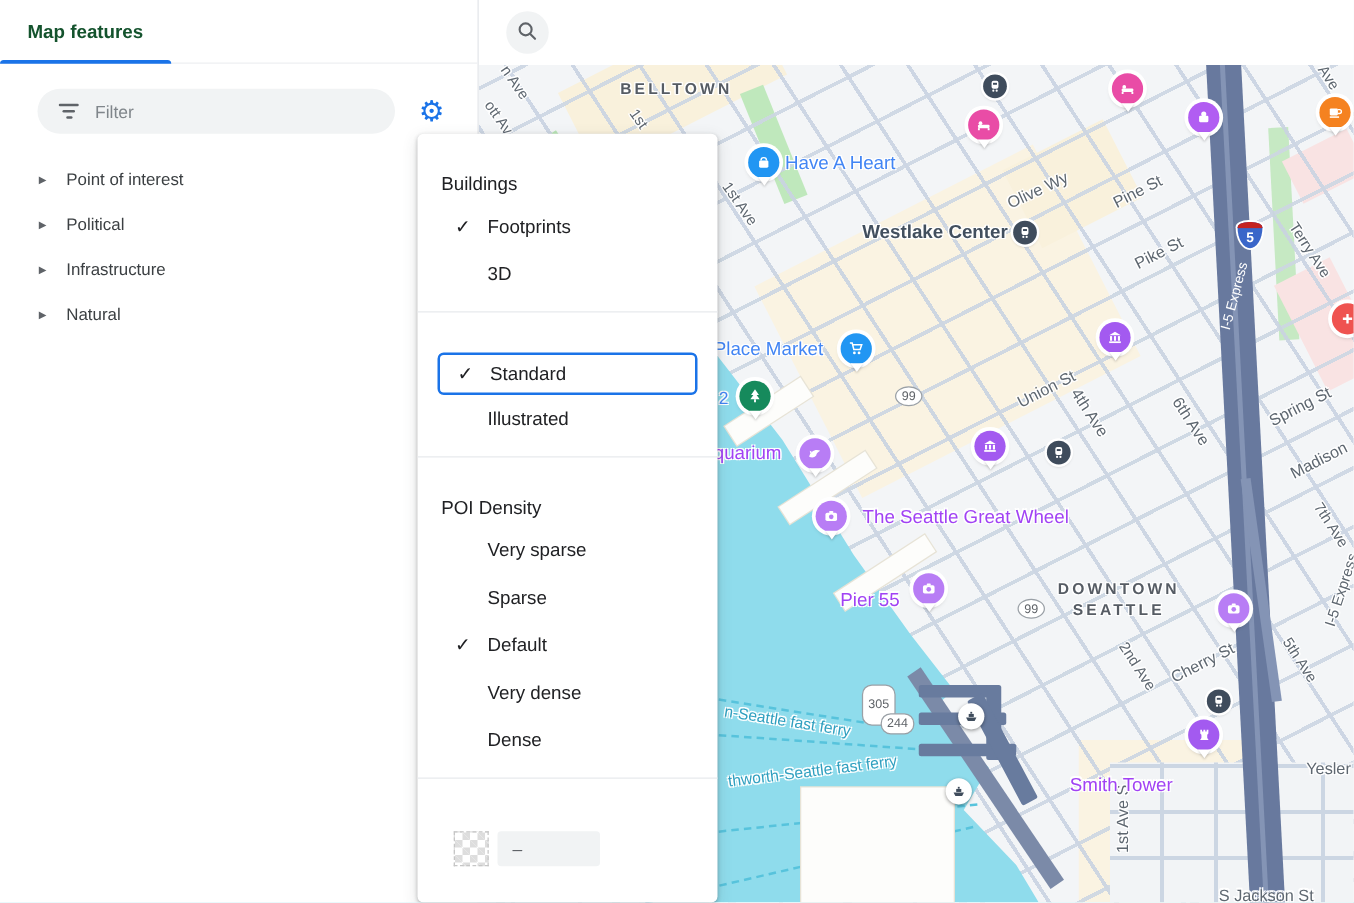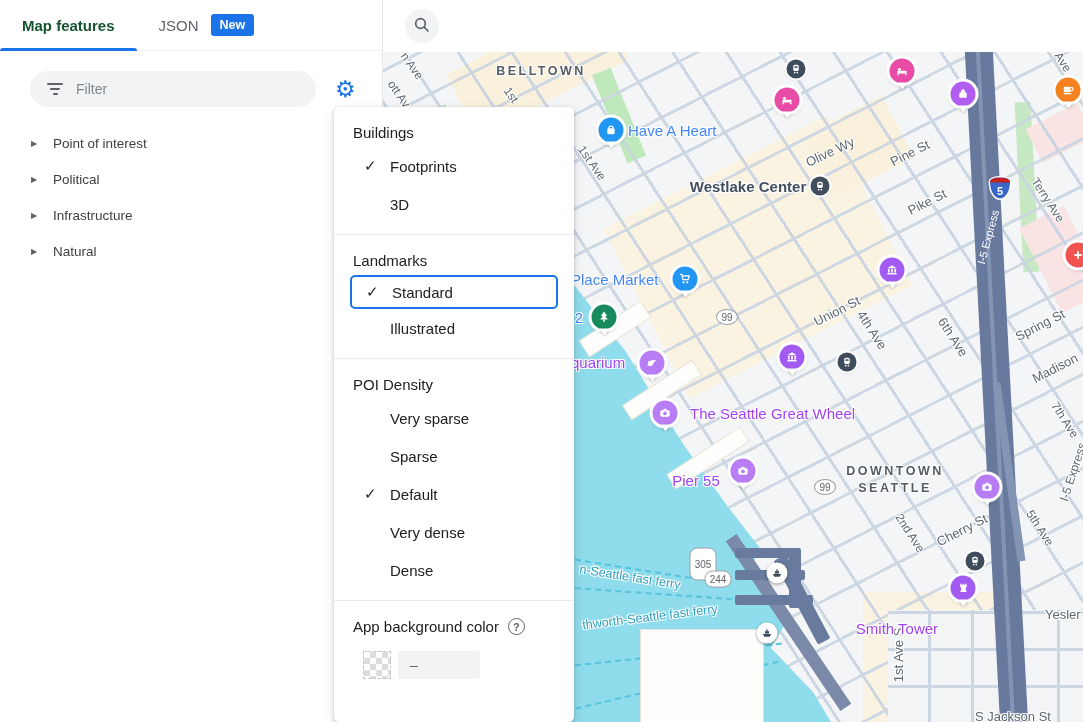--- a/index.html
+++ b/index.html
@@ -94,21 +94,21 @@
     display:flex; align-items:center; justify-content:center; }
   .fpin { position:absolute; width:21px; height:21px; border-radius:50%;
     transform:translate(-50%,-50%); background:#fff;
     box-shadow:0 1px 3px rgba(0,0,0,.4); display:flex; align-items:center; justify-content:center; }
 
   
   .popover { position:absolute; left:334px; top:107px; width:240px; height:615px;
     background:#fff; border-radius:5px; z-index:20;
     box-shadow:0 1px 3px rgba(60,64,67,.3), 0 4px 12px rgba(60,64,67,.15);
     font-size:15px; color:#202124; }
-  .pop-section { padding-top:17px; }
+  .pop-section { padding-top:32px; }
   .pop-title { padding:0 19px 6px 19px; display:flex; align-items:center; }
   .pop-row { display:flex; align-items:center; height:38px; padding-left:30px; cursor:pointer; }
   .pop-check { width:26px; font-size:15px; color:#202124; }
   .pop-row.selected { margin:0 16px; padding-left:14px; height:34px;
     border:2px solid #1a73e8; border-radius:5px; }
   .pop-divider { border-top:1px solid #e8eaed; margin-top:11px; }
   .help-circle { margin-left:9px; width:17px; height:17px; border-radius:50%;
     border:1.5px solid #5f6368; color:#5f6368; font-size:11px; font-weight:bold;
     display:flex; align-items:center; justify-content:center; cursor:pointer; }
   .swatch-row { display:flex; align-items:center; gap:7px; padding:10px 0 0 29px; }
@@ -376,24 +376,20 @@
             <line x1="11.2" y1="11.2" x2="15" y2="15" stroke="#5f6368" stroke-width="1.7" stroke-linecap="round"></line>
           </svg></span>
     </button>
   </div>
 
   <div class="left-panel">
     <div class="tabs">
       <div class="tab active">
           <span>Map features</span>
         </div>
-      <div class="tab">
-          <span>JSON</span>
-          <span class="badge">New</span>
-        </div>
     </div>
     <div class="filter-row">
       <div class="filter-pill">
         <span class="filter-icon">
             <i></i>
             <i></i>
             <i></i>
           </span>
         <span class="filter-ph">Filter</span>
       </div>
@@ -426,21 +422,20 @@
         <span class="pop-check">✓</span>
         <span>Footprints</span>
       </div>
       <div class="pop-row">
         <span class="pop-check"></span>
         <span>3D</span>
       </div>
       <div class="pop-divider"></div>
     </div>
     <div class="pop-section">
-      <div class="pop-title">Landmarks</div>
       <div class="pop-row selected">
         <span class="pop-check">✓</span>
         <span>Standard</span>
       </div>
       <div class="pop-row">
         <span class="pop-check"></span>
         <span>Illustrated</span>
       </div>
       <div class="pop-divider"></div>
     </div>
@@ -462,24 +457,20 @@
         <span class="pop-check"></span>
         <span>Very dense</span>
       </div>
       <div class="pop-row">
         <span class="pop-check"></span>
         <span>Dense</span>
       </div>
       <div class="pop-divider"></div>
     </div>
     <div class="pop-section">
-      <div class="pop-title">
-        <span>App background color</span>
-        <span class="help-circle">?</span>
-      </div>
       <div class="swatch-row">
         <div class="swatch"></div>
         <div class="swatch-value">–</div>
       </div>
     </div>
   </div>
 
 </div>
 
 </body></html>

